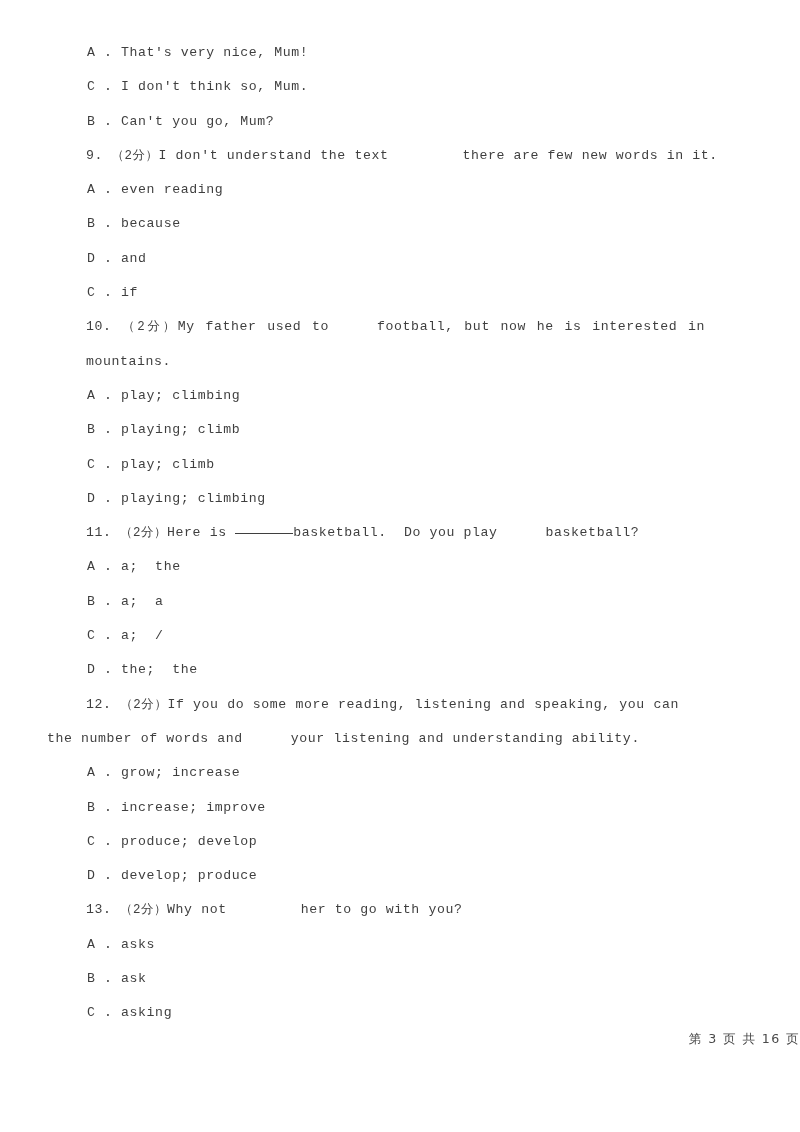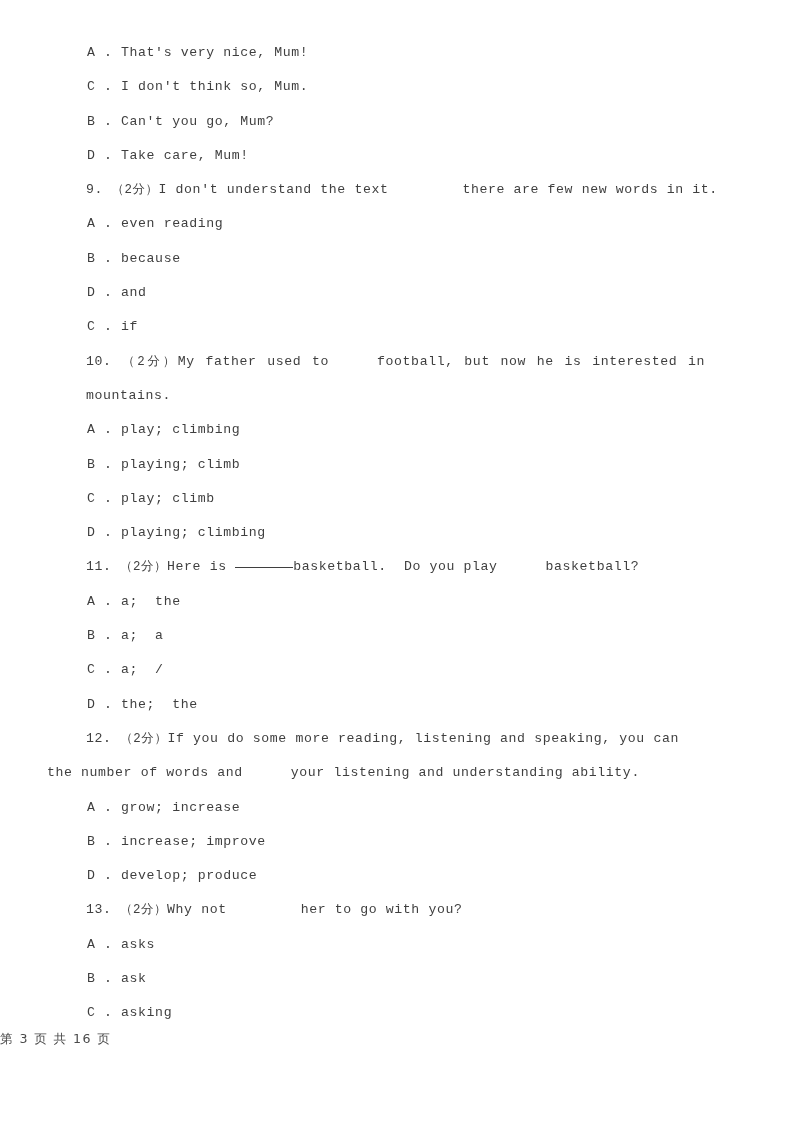--- a/index.html
+++ b/index.html
@@ -78,38 +78,37 @@
     width: 58px;
     border-bottom: 1px solid #3f3f3f;
     vertical-align: 2px;
   }
 
   #footer {
     position: absolute;
     left: 0;
     top: 1031px;
     width: 800px;
-    text-align: left;
+    text-align: right;
     font-family: "DejaVu Sans", sans-serif;
     font-size: 12.6px;
     letter-spacing: 1.4px;
     color: #4a4a4a;
   }
 </style>
 </head>
 <body>
 
 <div id="page">
 
   <div id="content">
 
     <div class="line option"><span>A .</span> <span>That's very nice, Mum!</span></div>
     <div class="line option"><span>C .</span> <span>I don't think so, Mum.</span></div>
     <div class="line option"><span>B .</span> <span>Can't you go, Mum?</span></div>
-    <div class="line option"><span>D .</span> <span>Take care, Mum!</span></div>
 
     <div class="line question"><span class="qnum">9.</span> <span class="cn">（2分）</span><span>I don't understand the text</span><span class="blank-gap"></span><span>there are few new words in it.</span></div>
     <div class="line option"><span>A .</span> <span>even reading</span></div>
     <div class="line option"><span>B .</span> <span>because</span></div>
     <div class="line option"><span>D .</span> <span>and</span></div>
     <div class="line option"><span>C .</span> <span>if</span></div>
 
     <div class="line question"><span class="qnum">10.</span> <span class="cn">（2分）</span><span>My father used to</span><span class="blank-gap sm"></span><span>football, but now he is interested in</span><span class="blank-gap sm"></span><span>mountains.</span></div>
     <div class="line option"><span>A .</span> <span>play; climbing</span></div>
     <div class="line option"><span>B .</span> <span>playing; climb</span></div>
@@ -118,20 +117,21 @@
 
     <div class="line question"><span class="qnum">11.</span> <span class="cn">（2分）</span><span>Here is</span> <span class="blank-rule"></span><span>basketball.  Do you play</span><span class="blank-gap sm"></span><span>basketball?</span></div>
     <div class="line option"><span>A .</span> <span>a;  the</span></div>
     <div class="line option"><span>B .</span> <span>a;  a</span></div>
     <div class="line option"><span>C .</span> <span>a;  /</span></div>
     <div class="line option"><span>D .</span> <span>the;  the</span></div>
 
     <div class="line question wrap"><span class="qnum">12.</span> <span class="cn">（2分）</span><span>If you do some more reading, listening and speaking, you can</span><span class="blank-gap"></span><span>the number of words and</span><span class="blank-gap sm"></span><span>your listening and understanding ability.</span></div>
     <div class="line option"><span>A .</span> <span>grow; increase</span></div>
     <div class="line option"><span>B .</span> <span>increase; improve</span></div>
+    <div class="line option"><span>C .</span> <span>produce; develop</span></div>
     <div class="line option"><span>D .</span> <span>develop; produce</span></div>
 
     <div class="line question"><span class="qnum">13.</span> <span class="cn">（2分）</span><span>Why not</span><span class="blank-gap"></span><span>her to go with you?</span></div>
     <div class="line option"><span>A .</span> <span>asks</span></div>
     <div class="line option"><span>B .</span> <span>ask</span></div>
     <div class="line option"><span>C .</span> <span>asking</span></div>
 
   </div>
 
   <div id="footer">第 3 页 共 16 页</div>

